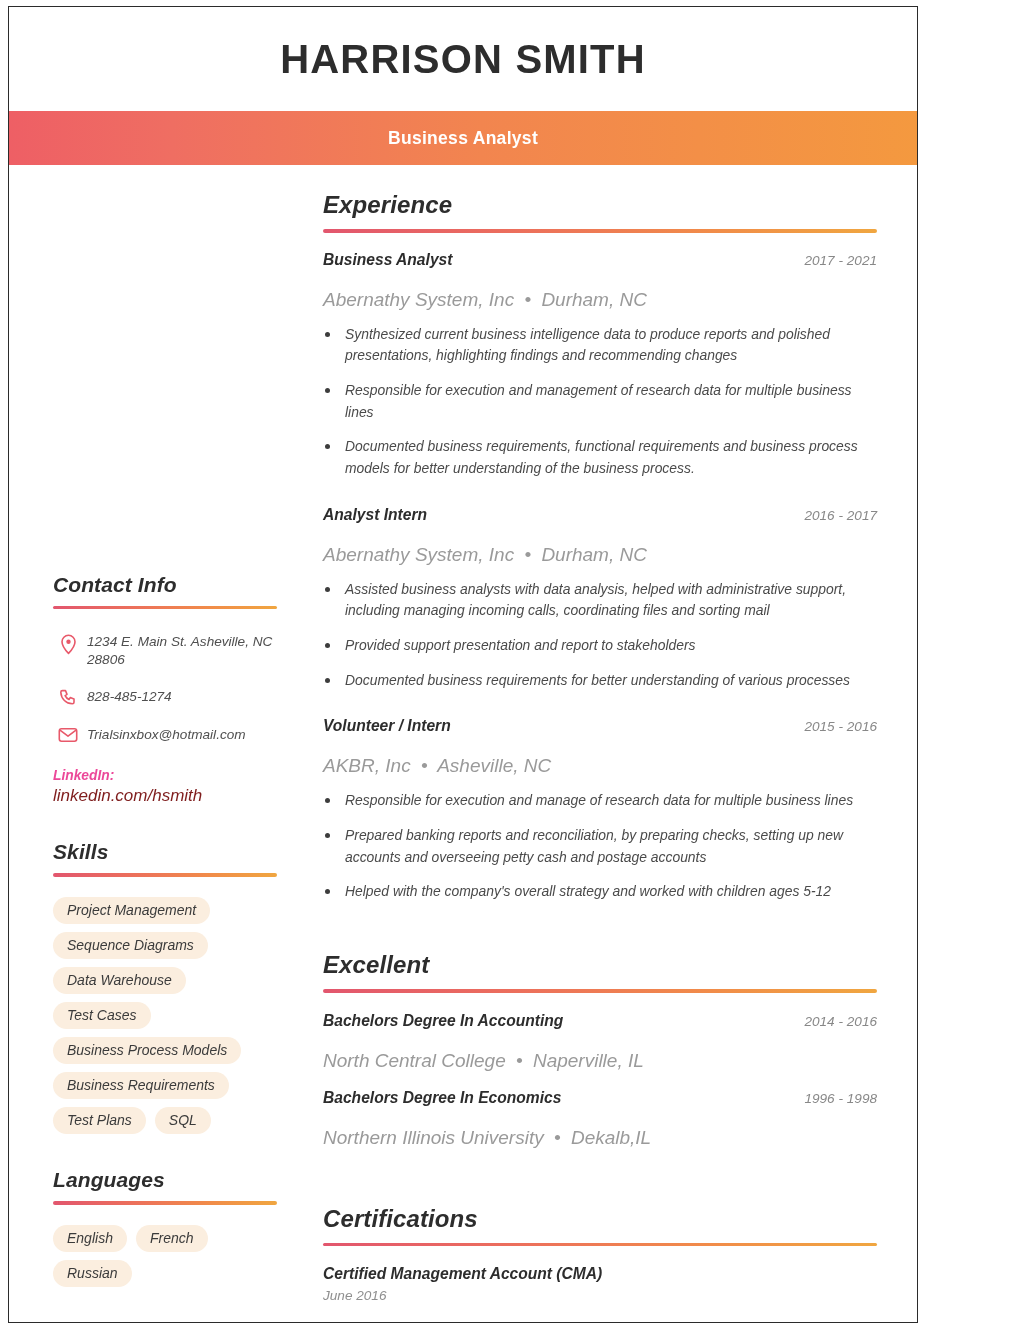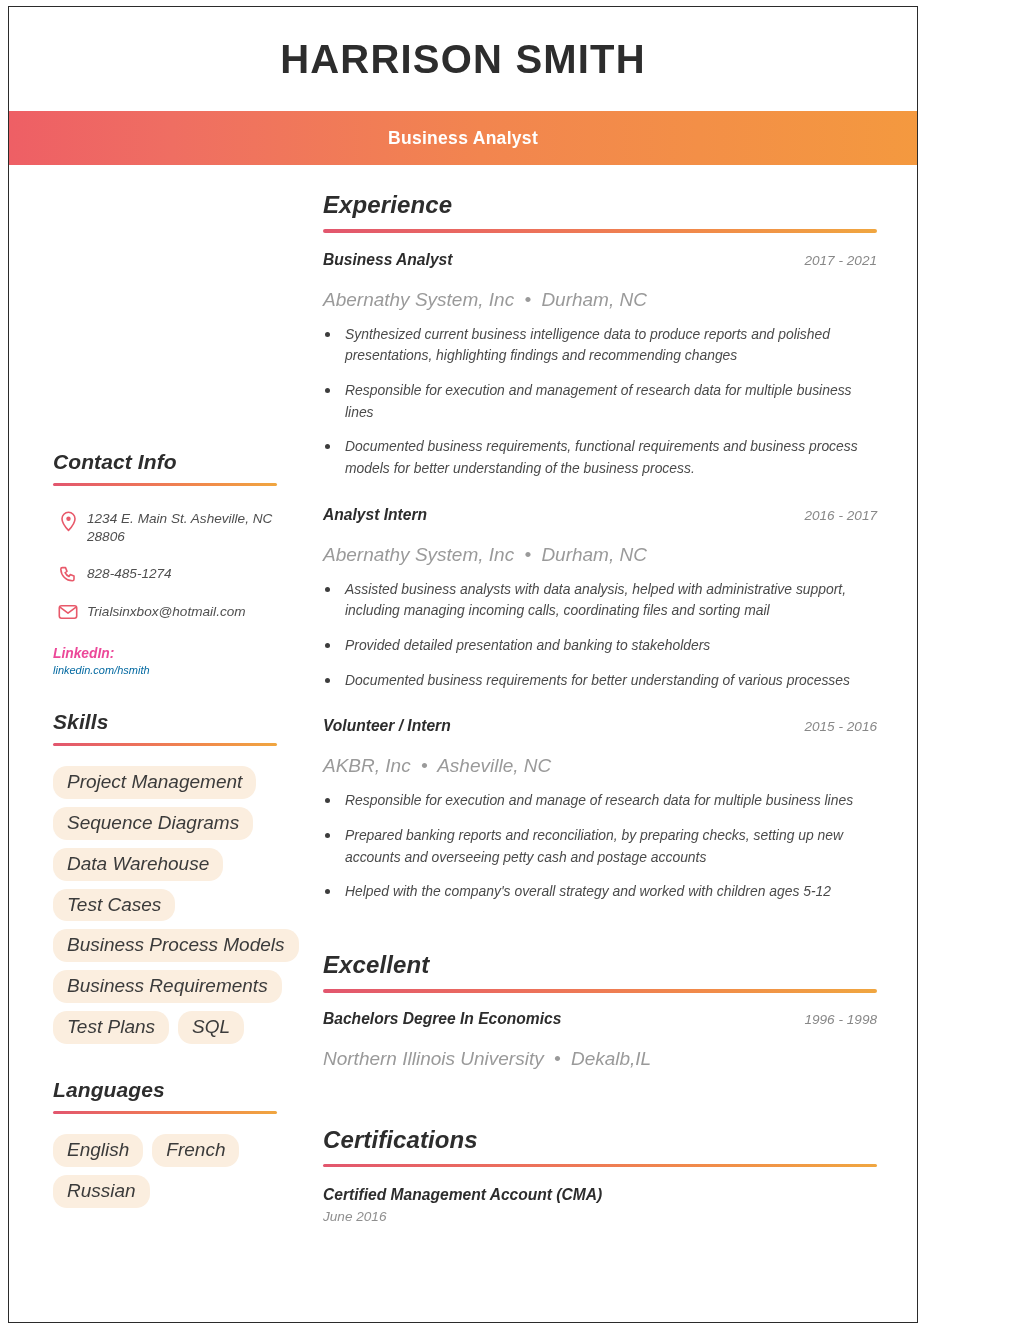--- a/index.html
+++ b/index.html
@@ -135,36 +135,36 @@
     padding-left: 4px;
   }
   .linkedin-block { margin-top: 24px; }
   .linkedin-label {
     font-size: 13.8px;
     font-weight: bold;
     color: #ec4899;
     margin-bottom: 3px;
   }
   .linkedin-url {
-    font-size: 11px;
-    color: #0369a1;
+    font-size: 17px;
+    color: #7f1d1d;
   }
 
   
   .tag-wrap {
     display: flex;
     flex-wrap: wrap;
     margin-top: 20px;
     gap: 8px 9px;
   }
   .tag {
     background: #fbeedf;
     border-radius: 14px;
     padding: 5px 14px 6px 14px;
-    font-size: 19px;
+    font-size: 14px;
     color: #3b3b3b;
     line-height: 1.15;
     white-space: nowrap;
   }
 
   
   .entry { margin-top: 18px; }
   .entry-head {
     display: flex;
     align-items: baseline;
@@ -350,21 +350,21 @@
             <span class="entry-role">Analyst Intern</span>
             <span class="entry-dates">2016 - 2017</span>
           </div>
           <div class="entry-meta">
             <span>Abernathy System, Inc</span>
             <span class="sep">•</span>
             <span>Durham, NC</span>
           </div>
           <ul class="bullets">
             <li>Assisted business analysts with data analysis, helped with administrative support, including managing incoming calls, coordinating files and sorting mail</li>
-            <li>Provided detailed presentation and banking to stakeholders</li>
+            <li>Provided support presentation and report to stakeholders</li>
             <li>Documented business requirements for better understanding of various processes</li>
           </ul>
         </div>
 
         <div class="entry exp-group">
           <div class="entry-head">
             <span class="entry-role">Volunteer / Intern</span>
             <span class="entry-dates">2015 - 2016</span>
           </div>
           <div class="entry-meta">
@@ -379,20 +379,31 @@
           </ul>
         </div>
       </div>
 
       <div class="spacer-edu"></div>
 
       <div class="sec-block-right">
         <h2 class="sec-title-right">Excellent</h2>
         <div class="rule rule-right"></div>
 
+        <div class="edu-entry first">
+          <div class="entry-head">
+            <span class="entry-role">Bachelors Degree In Accounting</span>
+            <span class="entry-dates">2014 - 2016</span>
+          </div>
+          <div class="entry-meta">
+            <span>North Central College</span>
+            <span class="sep">•</span>
+            <span>Naperville, IL</span>
+          </div>
+        </div>
 
         <div class="edu-entry">
           <div class="entry-head">
             <span class="entry-role">Bachelors Degree In Economics</span>
             <span class="entry-dates">1996 - 1998</span>
           </div>
           <div class="entry-meta">
             <span>Northern Illinois University</span>
             <span class="sep">•</span>
             <span>Dekalb,IL</span>

